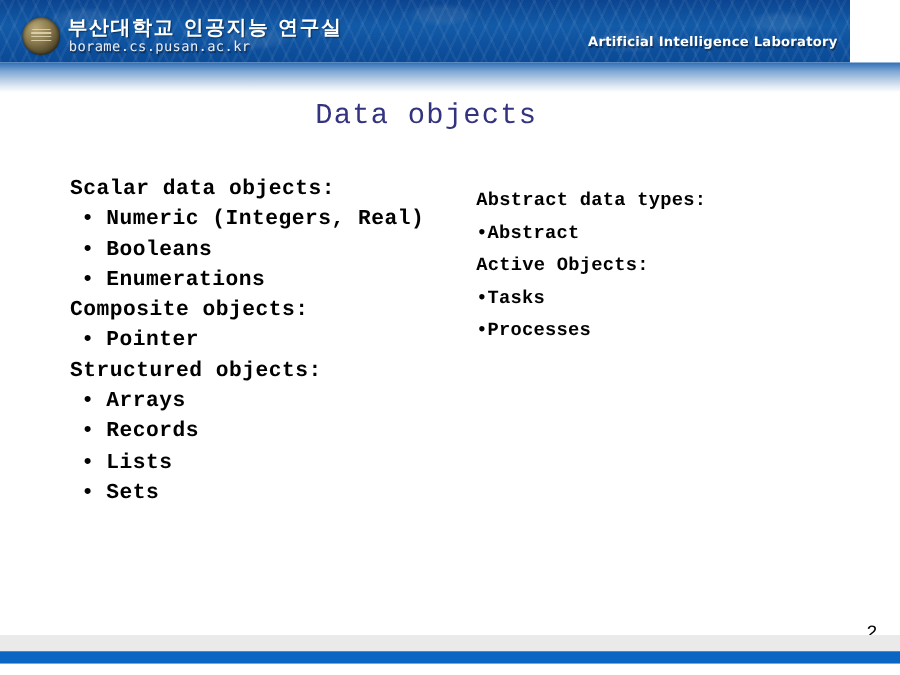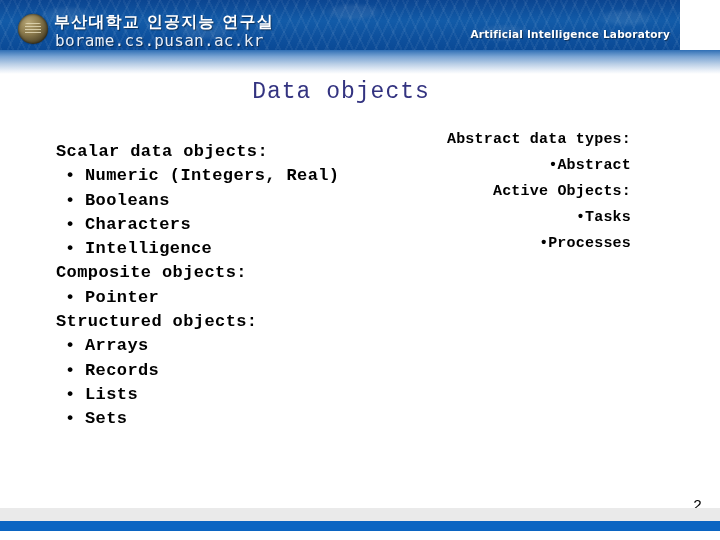--- a/index.html
+++ b/index.html
@@ -82,21 +82,21 @@
     font-weight: bold;
     letter-spacing: 1.2px;
     text-shadow: 1px 1px 1px rgba(0,0,0,0.45);
     white-space: nowrap;
   }
   .kr-url {
     position: absolute;
     left: 55px; top: 31px;
     color: #e8eef7;
     font-family: "DejaVu Sans Mono", monospace;
-    font-size: 16px;
+    font-size: 11px;
     letter-spacing: 0.3px;
     text-shadow: 1px 1px 1px rgba(0,0,0,0.5);
     white-space: nowrap;
   }
   .lab-title {
     position: absolute;
     right: 10px; top: 28px;
     color: #ffffff;
     font-family: "DejaVu Sans", sans-serif;
     font-size: 10.5px;
@@ -120,23 +120,22 @@
   }
 
   
   .col-left {
     position: absolute;
     left: 56px; top: 140px;
     width: 320px;
   }
   .col-right {
     position: absolute;
-    left: 381px; top: 127px;
+    left: 381px; top: 148px;
     width: 250px;
-    text-align: right;
   }
 
   .line {
     color: #000000;
     font-family: "Liberation Mono", "DejaVu Sans Mono", monospace;
     font-weight: bold;
     white-space: nowrap;
   }
 
   
@@ -203,22 +202,21 @@
   <div class="lab-title">Artificial Intelligence Laboratory</div>
 </div>
 <div class="banner-fade"></div>
 
 <div class="slide-title">Data objects</div>
 
 <div class="col-left">
   <div class="line">Scalar data objects:</div>
   <div class="line bullet-line"><span class="dot">•</span><span>Numeric (Integers, Real)</span></div>
   <div class="line bullet-line"><span class="dot">•</span><span>Booleans</span></div>
-  <div class="line bullet-line"><span class="dot">•</span><span>Characters</span></div>
-  <div class="line bullet-line"><span class="dot">•</span><span>Intelligence</span></div>
+  <div class="line bullet-line"><span class="dot">•</span><span>Enumerations</span></div>
   <div class="line">Composite objects:</div>
   <div class="line bullet-line"><span class="dot">•</span><span>Pointer</span></div>
   <div class="line">Structured objects:</div>
   <div class="line bullet-line"><span class="dot">•</span><span>Arrays</span></div>
   <div class="line bullet-line"><span class="dot">•</span><span>Records</span></div>
   <div class="line bullet-line"><span class="dot">•</span><span>Lists</span></div>
   <div class="line bullet-line"><span class="dot">•</span><span>Sets</span></div>
 </div>
 
 <div class="col-right">

